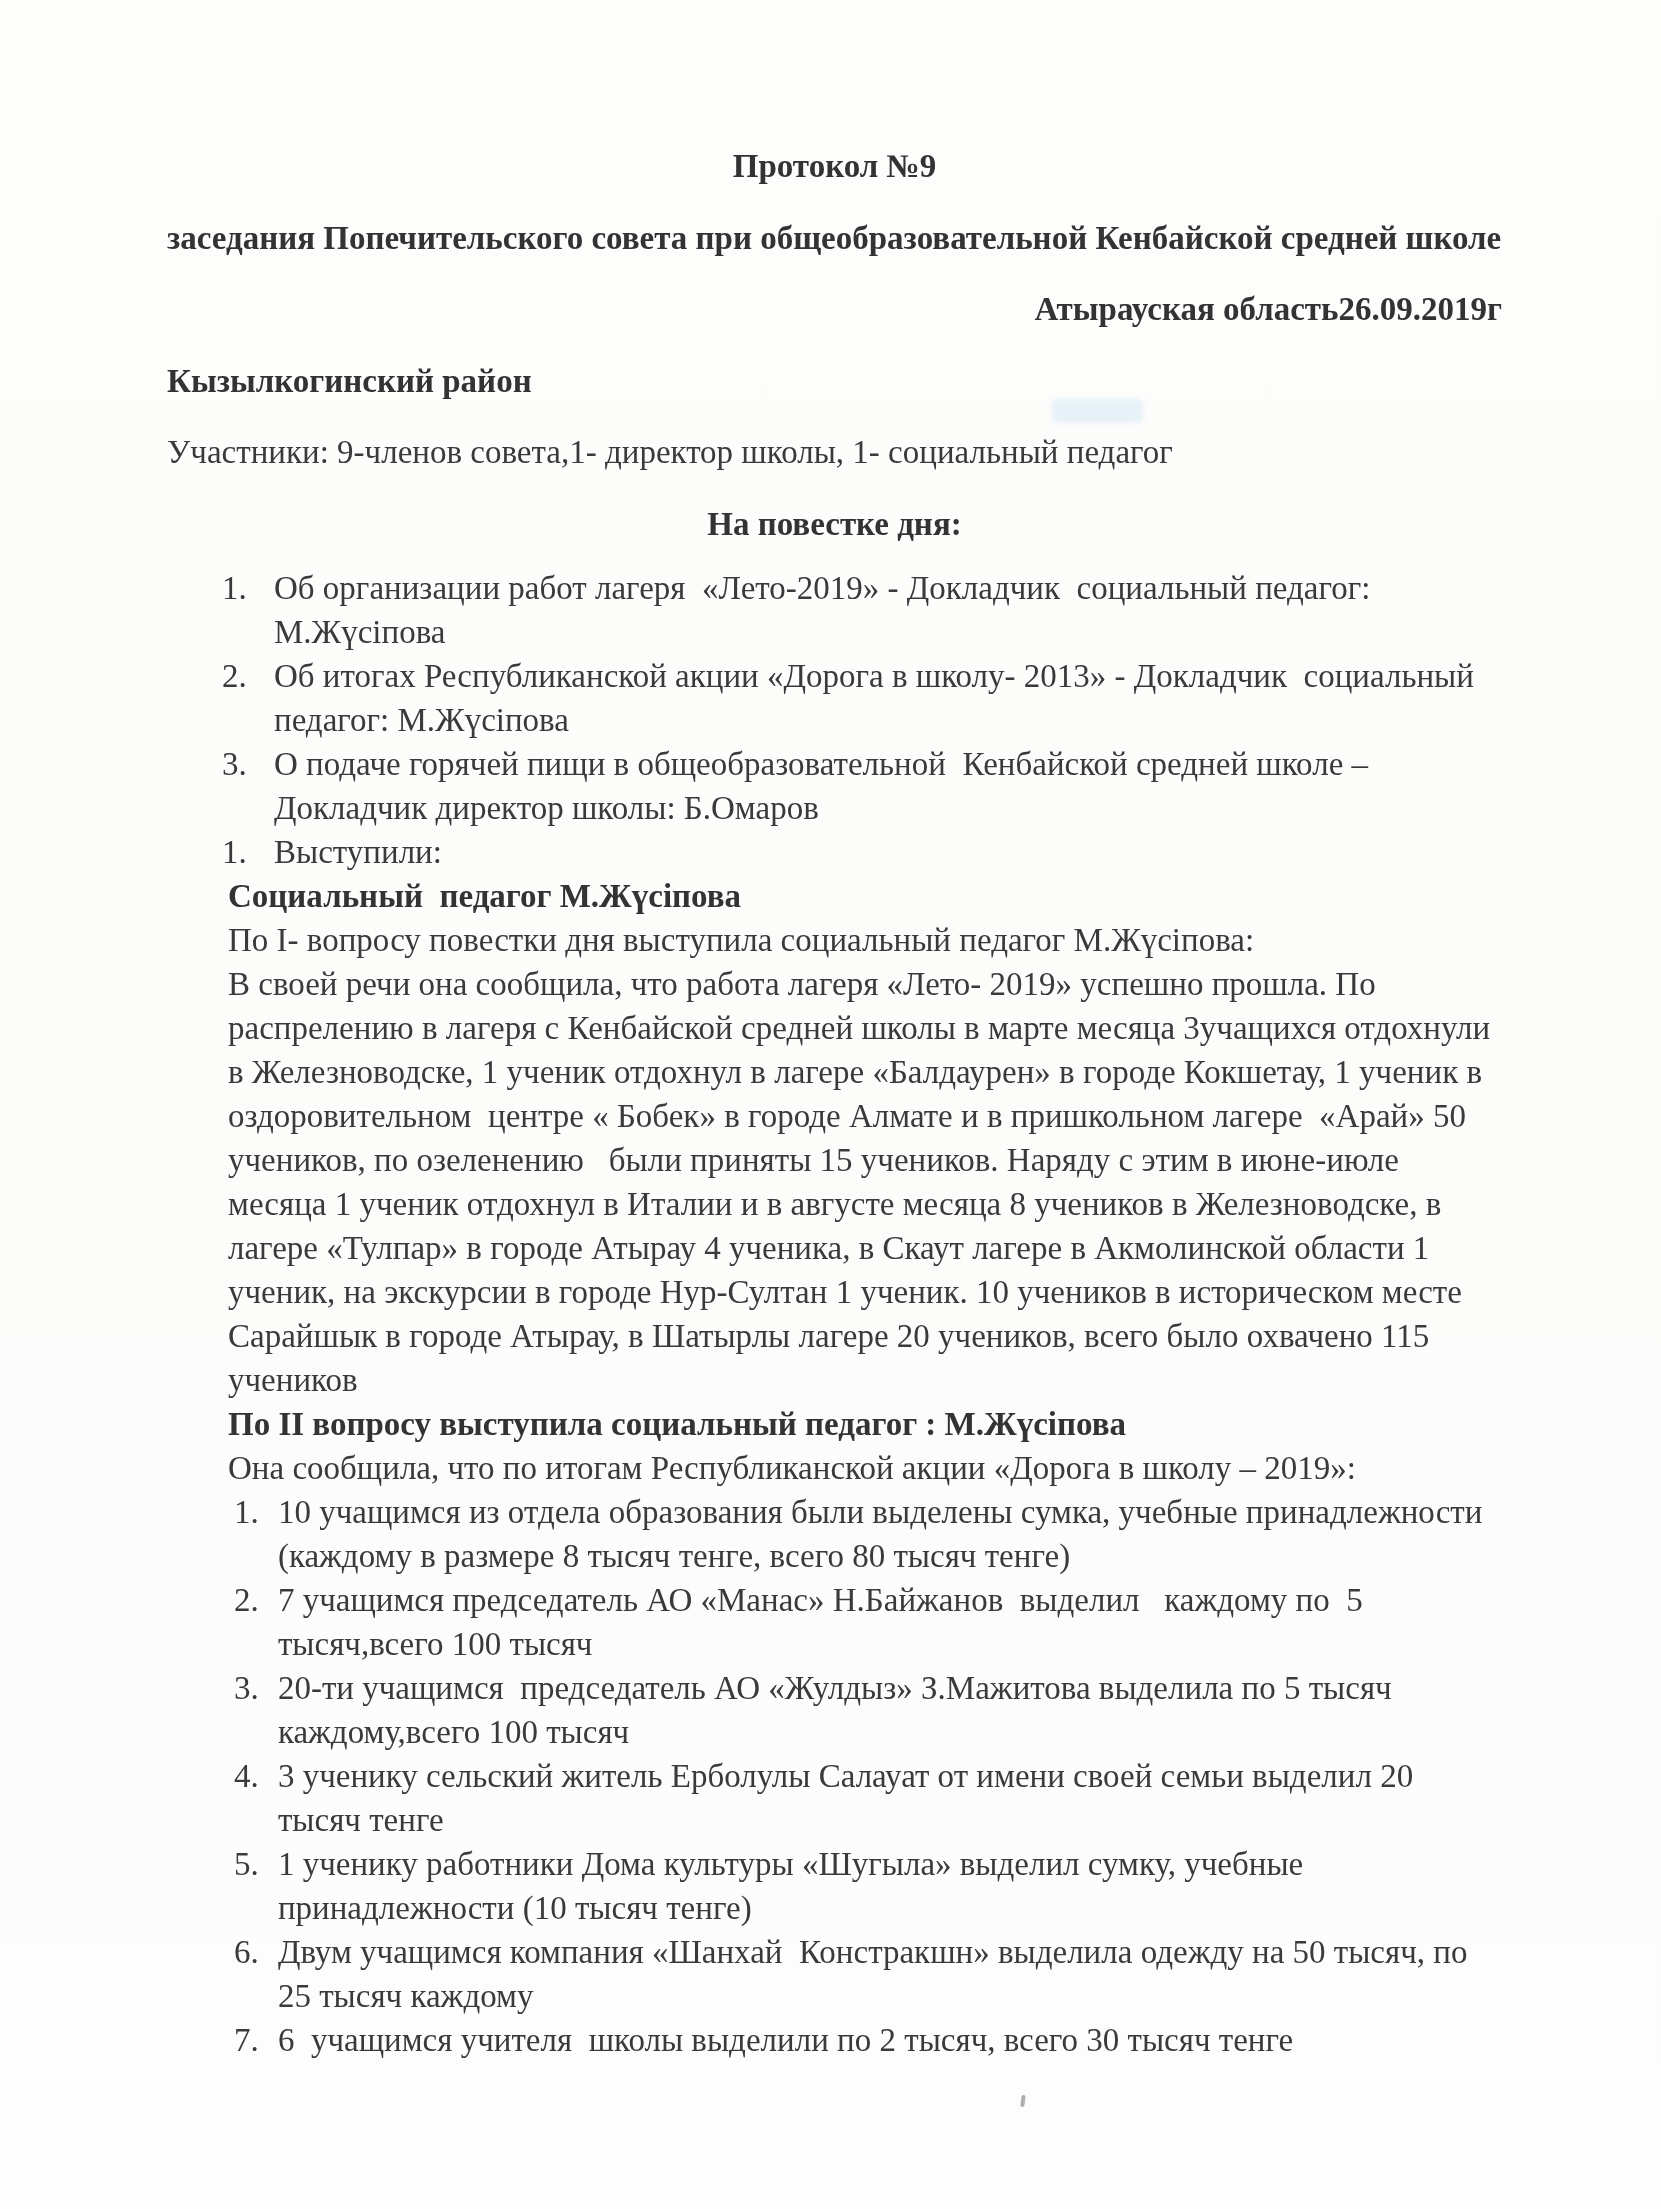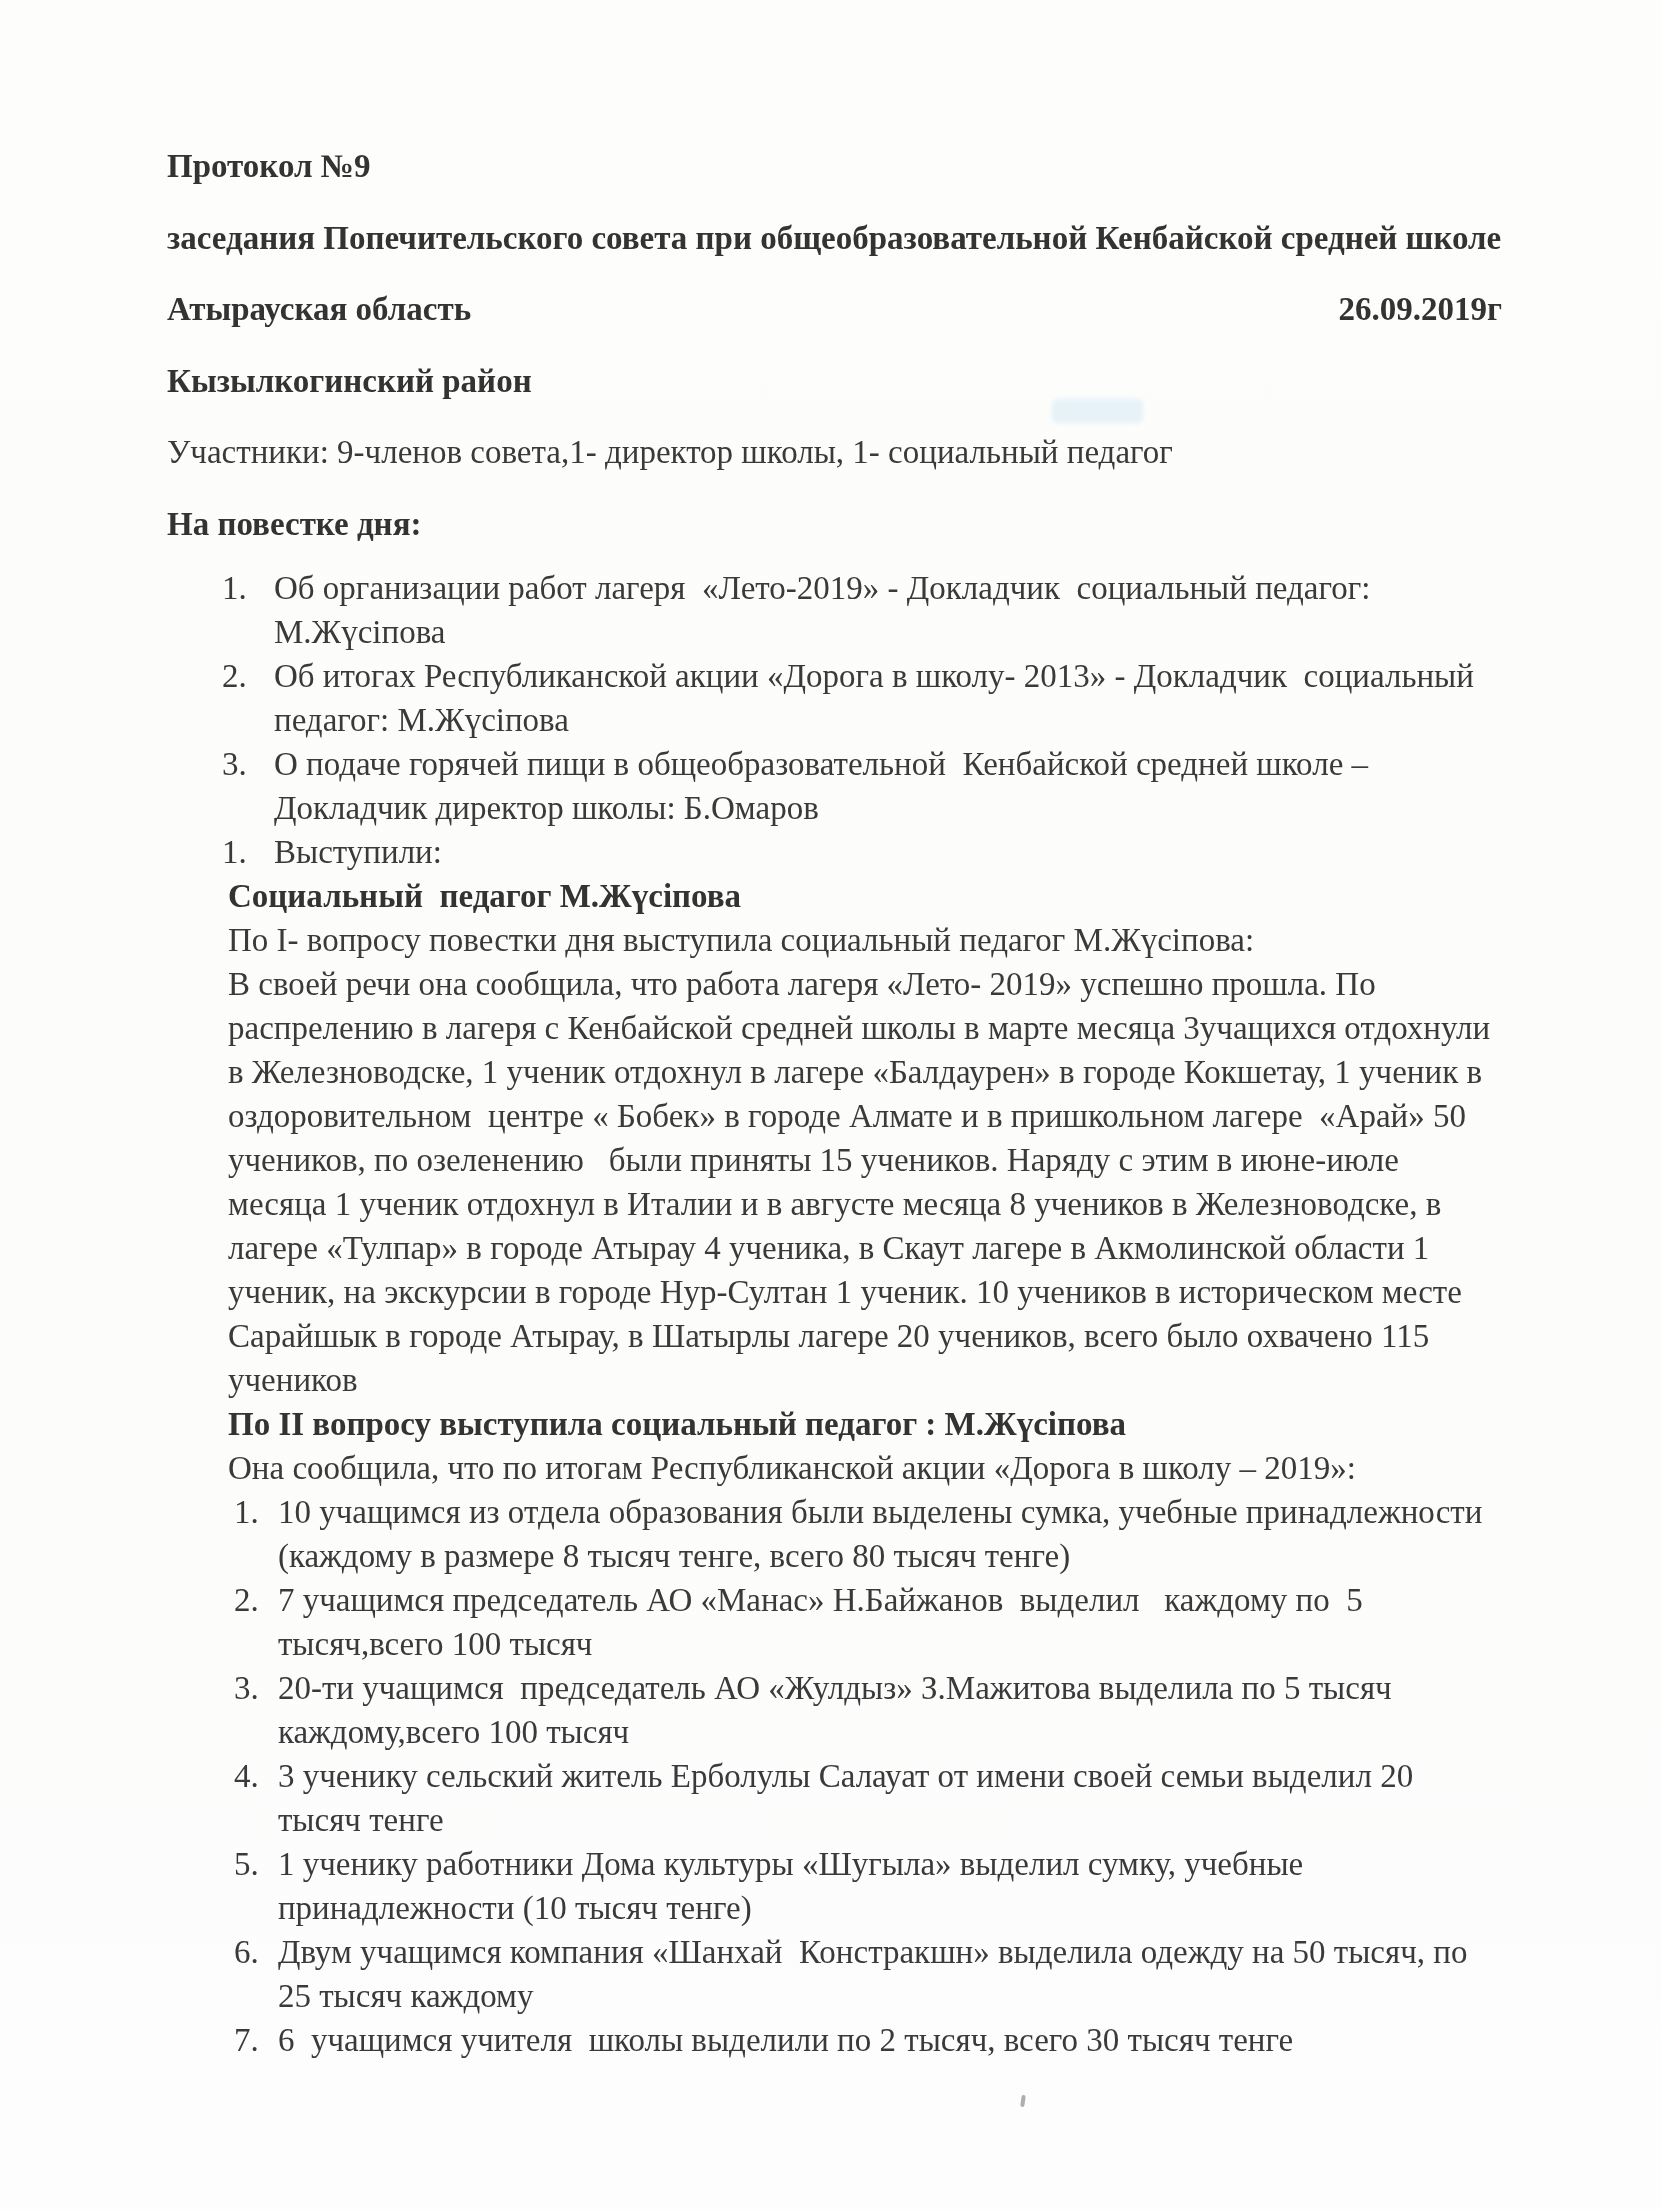--- a/index.html
+++ b/index.html
@@ -17,23 +17,23 @@
   }
   .content {
     position: absolute;
     left: 167px;
     top: 144px;
     width: 1335px;
   }
   p { margin: 0; white-space: pre-wrap; }
   .hdr { margin-bottom: 27.6px; }
   .bold { font-weight: bold; color: #333333; }
-  .center { }
+  .center { text-align: center; }
   .nowrap { white-space: nowrap; }
-  .row-between { display: flex; justify-content: space-between; margin-bottom: 27.6px; font-family: Liberation Serif, serif; }
+  .row-between { display: flex; justify-content: flex-end; margin-bottom: 27.6px; font-family: Liberation Serif, serif; }
   .agenda-heading { margin-bottom: 19.7px; }
   .list { }
   .li { display: flex; align-items: flex-start; }
   .main-list { margin-left: 55px; }
   .main-list .num { flex: 0 0 52px; }
   .sub-list { margin-left: 5.9px; }
   .sub-list .num { flex: 0 0 44px; }
   .num { white-space: pre; }
   .text { flex: 1 1 auto; white-space: pre-wrap; }
   .speech { margin-left: 61px; }

